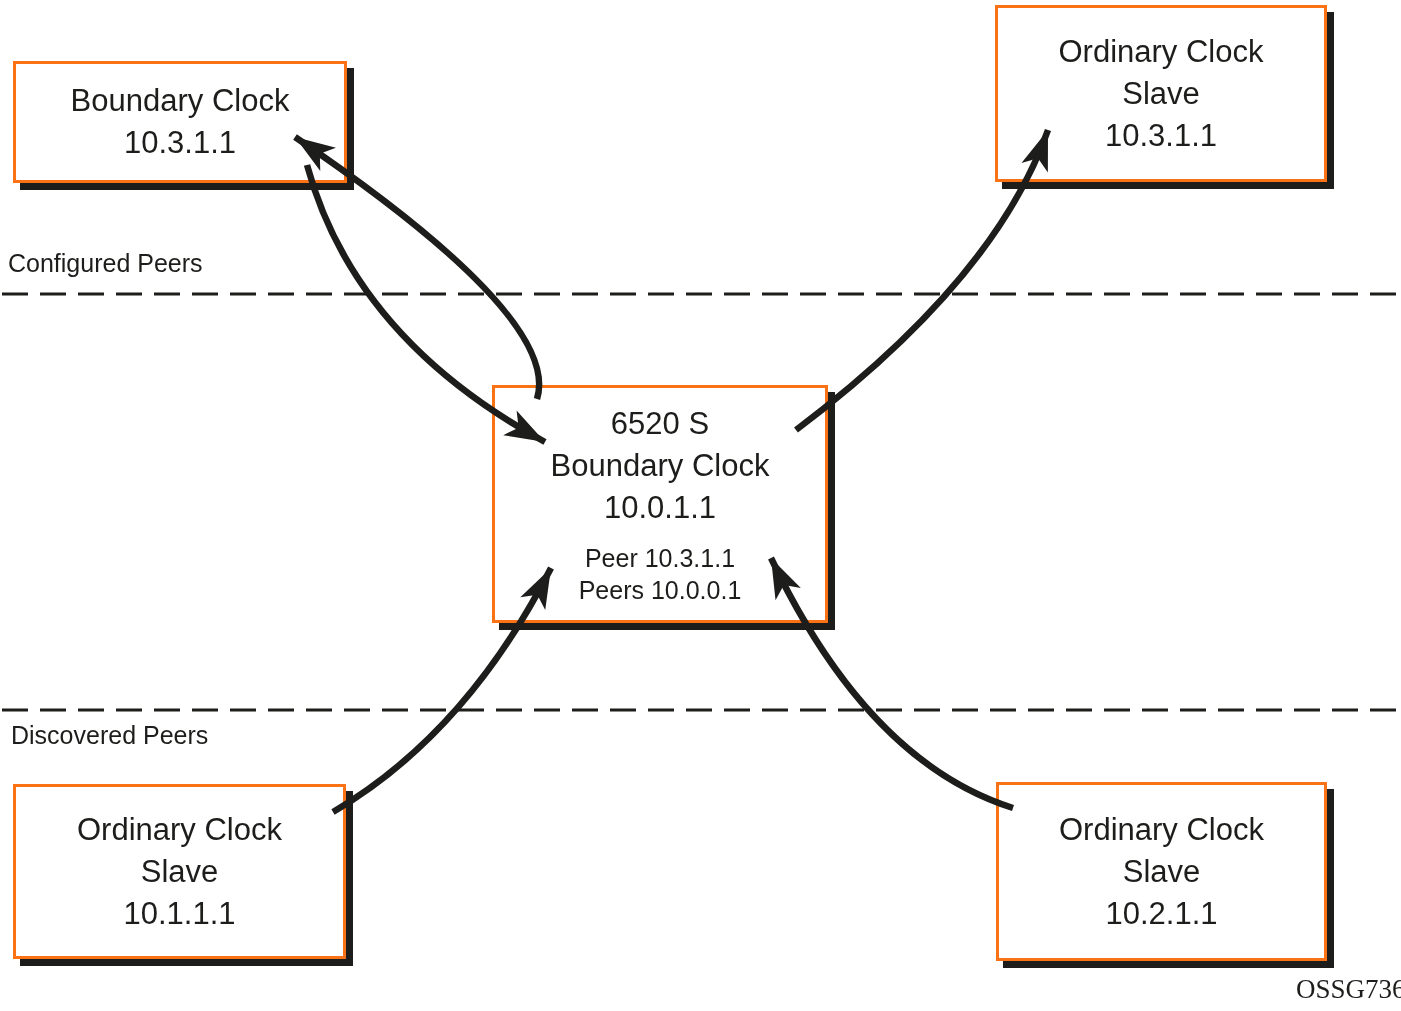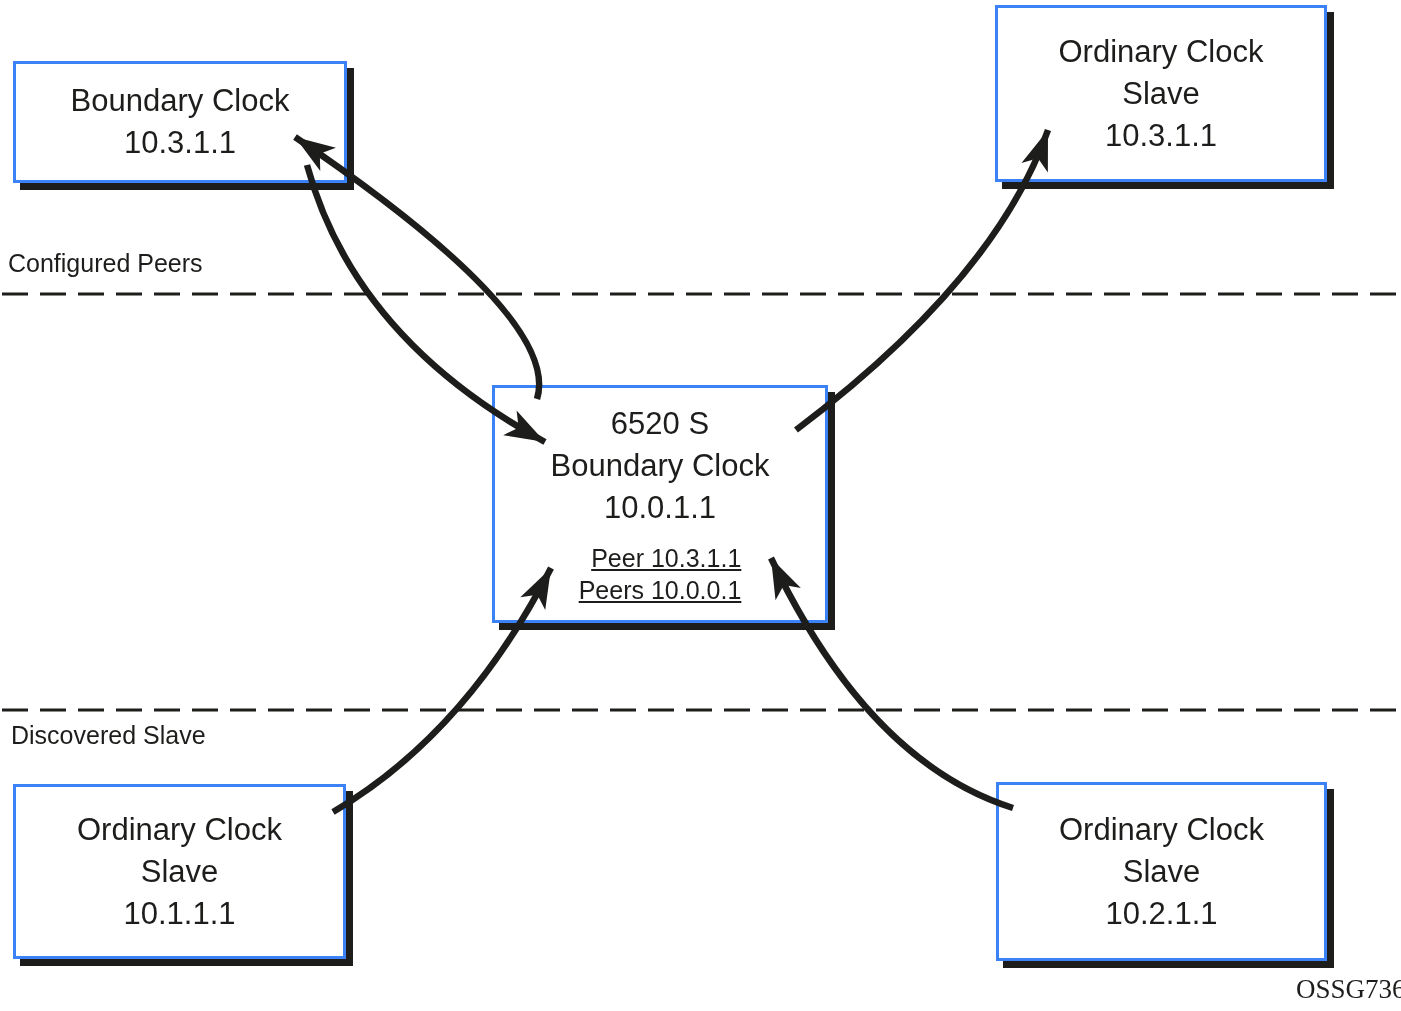--- a/index.html
+++ b/index.html
@@ -2,43 +2,43 @@
 <html><head>
 <meta charset="utf-8">
 <style>
   html,body{margin:0;padding:0;background:#ffffff;}
   .stage{
     position:relative;width:1401px;height:1011px;background:#ffffff;
     font-family:"Liberation Sans",sans-serif;color:#1d1d1b;overflow:hidden;
   }
   .node{
     position:absolute;box-sizing:border-box;background:#ffffff;
-    border:3px solid #3b82f6;box-shadow:7px 7px 0 #1d1d1b;
+    border:3px solid #f97316;box-shadow:7px 7px 0 #1d1d1b;
     display:flex;flex-direction:column;align-items:center;justify-content:center;
-    text-align:right;
+    text-align:center;
   }
   .node .ln{font-size:31px;line-height:42px;white-space:nowrap;}
-  .peers{margin-top:13px;text-decoration:underline;}
+  .peers{margin-top:13px;}
   .peers .pl{font-size:25px;line-height:32px;white-space:nowrap;}
   .seclabel{position:absolute;font-size:25px;line-height:28px;white-space:nowrap;}
   .figcode{
     position:absolute;font-family:"Liberation Serif",serif;
     font-size:27px;line-height:28px;white-space:nowrap;
   }
   svg.overlay{position:absolute;left:0;top:0;pointer-events:none;}
   .flow{stroke:#1d1d1b;stroke-width:6.5;fill:none;}
   .dash{stroke:#1d1d1b;stroke-width:3;stroke-dasharray:26 12;fill:none;}
 </style>
 </head>
 <body>
 
 <div class="stage">
 
   <div class="seclabel" style="left:8px;top:249px;">Configured Peers</div>
-  <div class="seclabel" style="left:11px;top:721px;">Discovered Slave</div>
+  <div class="seclabel" style="left:11px;top:721px;">Discovered Peers</div>
 
   <div class="node" style="left:13px;top:61px;width:334px;height:122px;">
     <div class="ln">Boundary Clock</div>
     <div class="ln">10.3.1.1</div>
   </div>
 
   <div class="node" style="left:995px;top:5px;width:332px;height:177px;">
     <div class="ln">Ordinary Clock</div>
     <div class="ln">Slave</div>
     <div class="ln">10.3.1.1</div>

